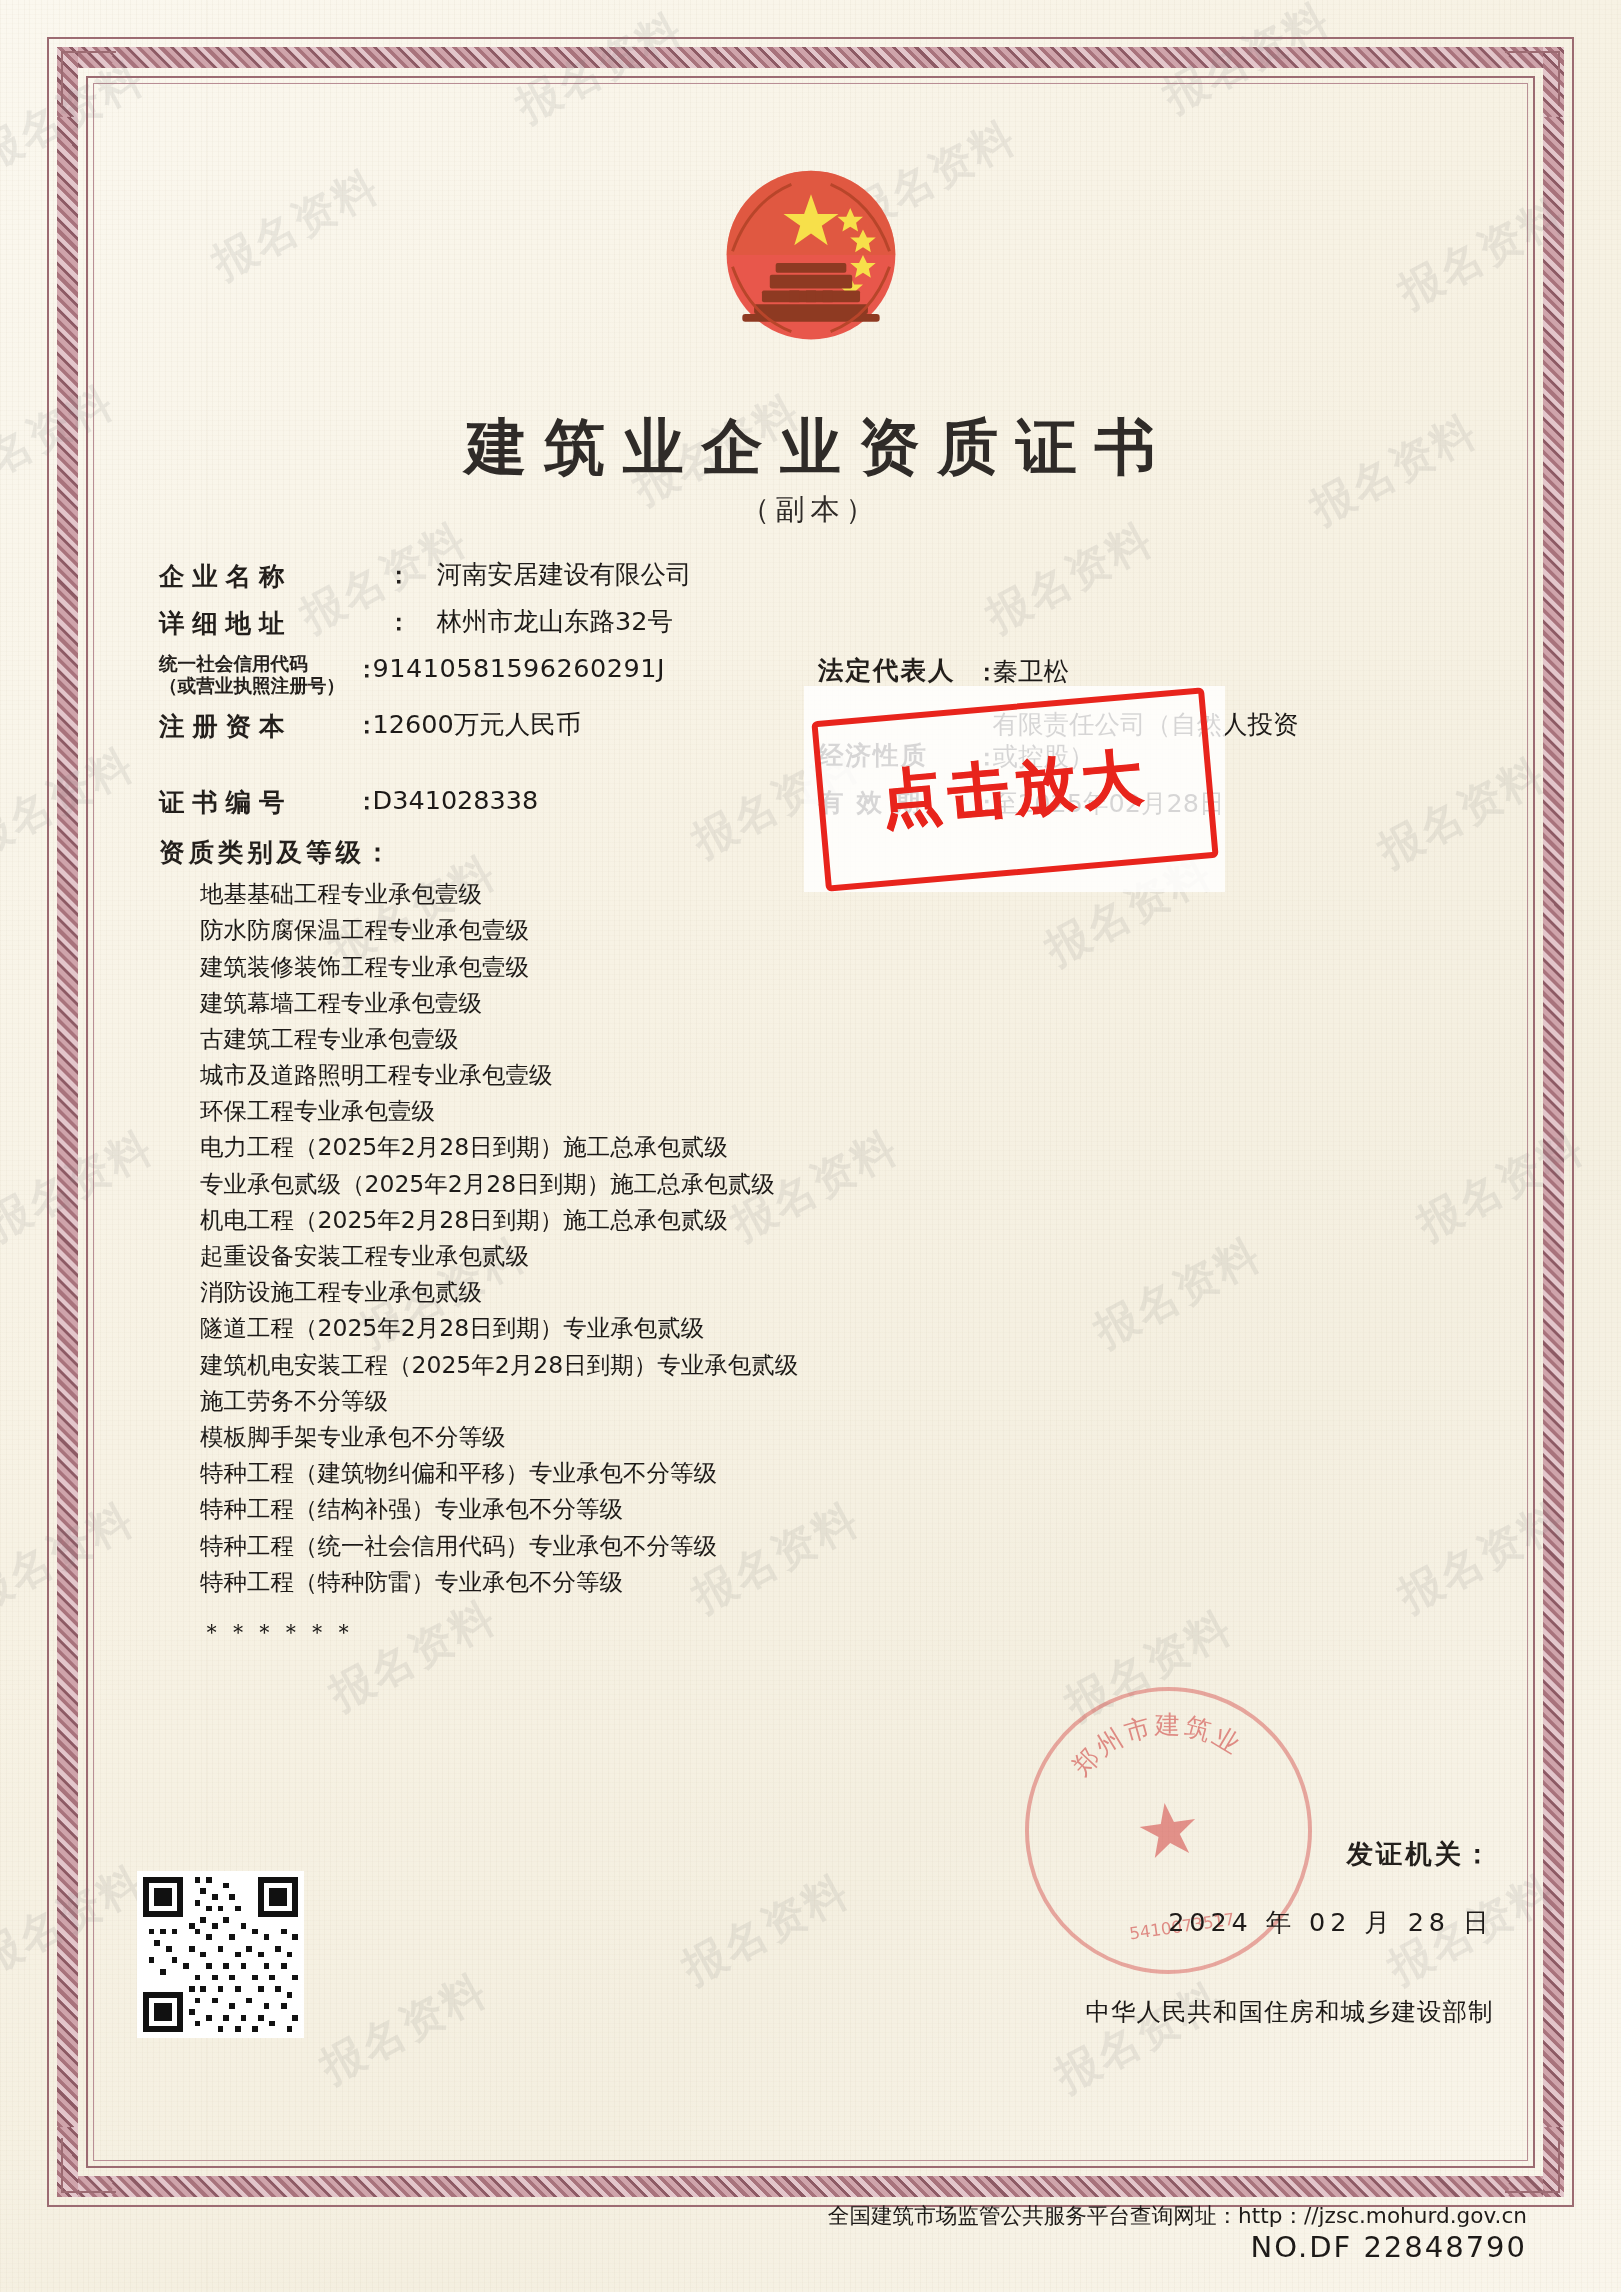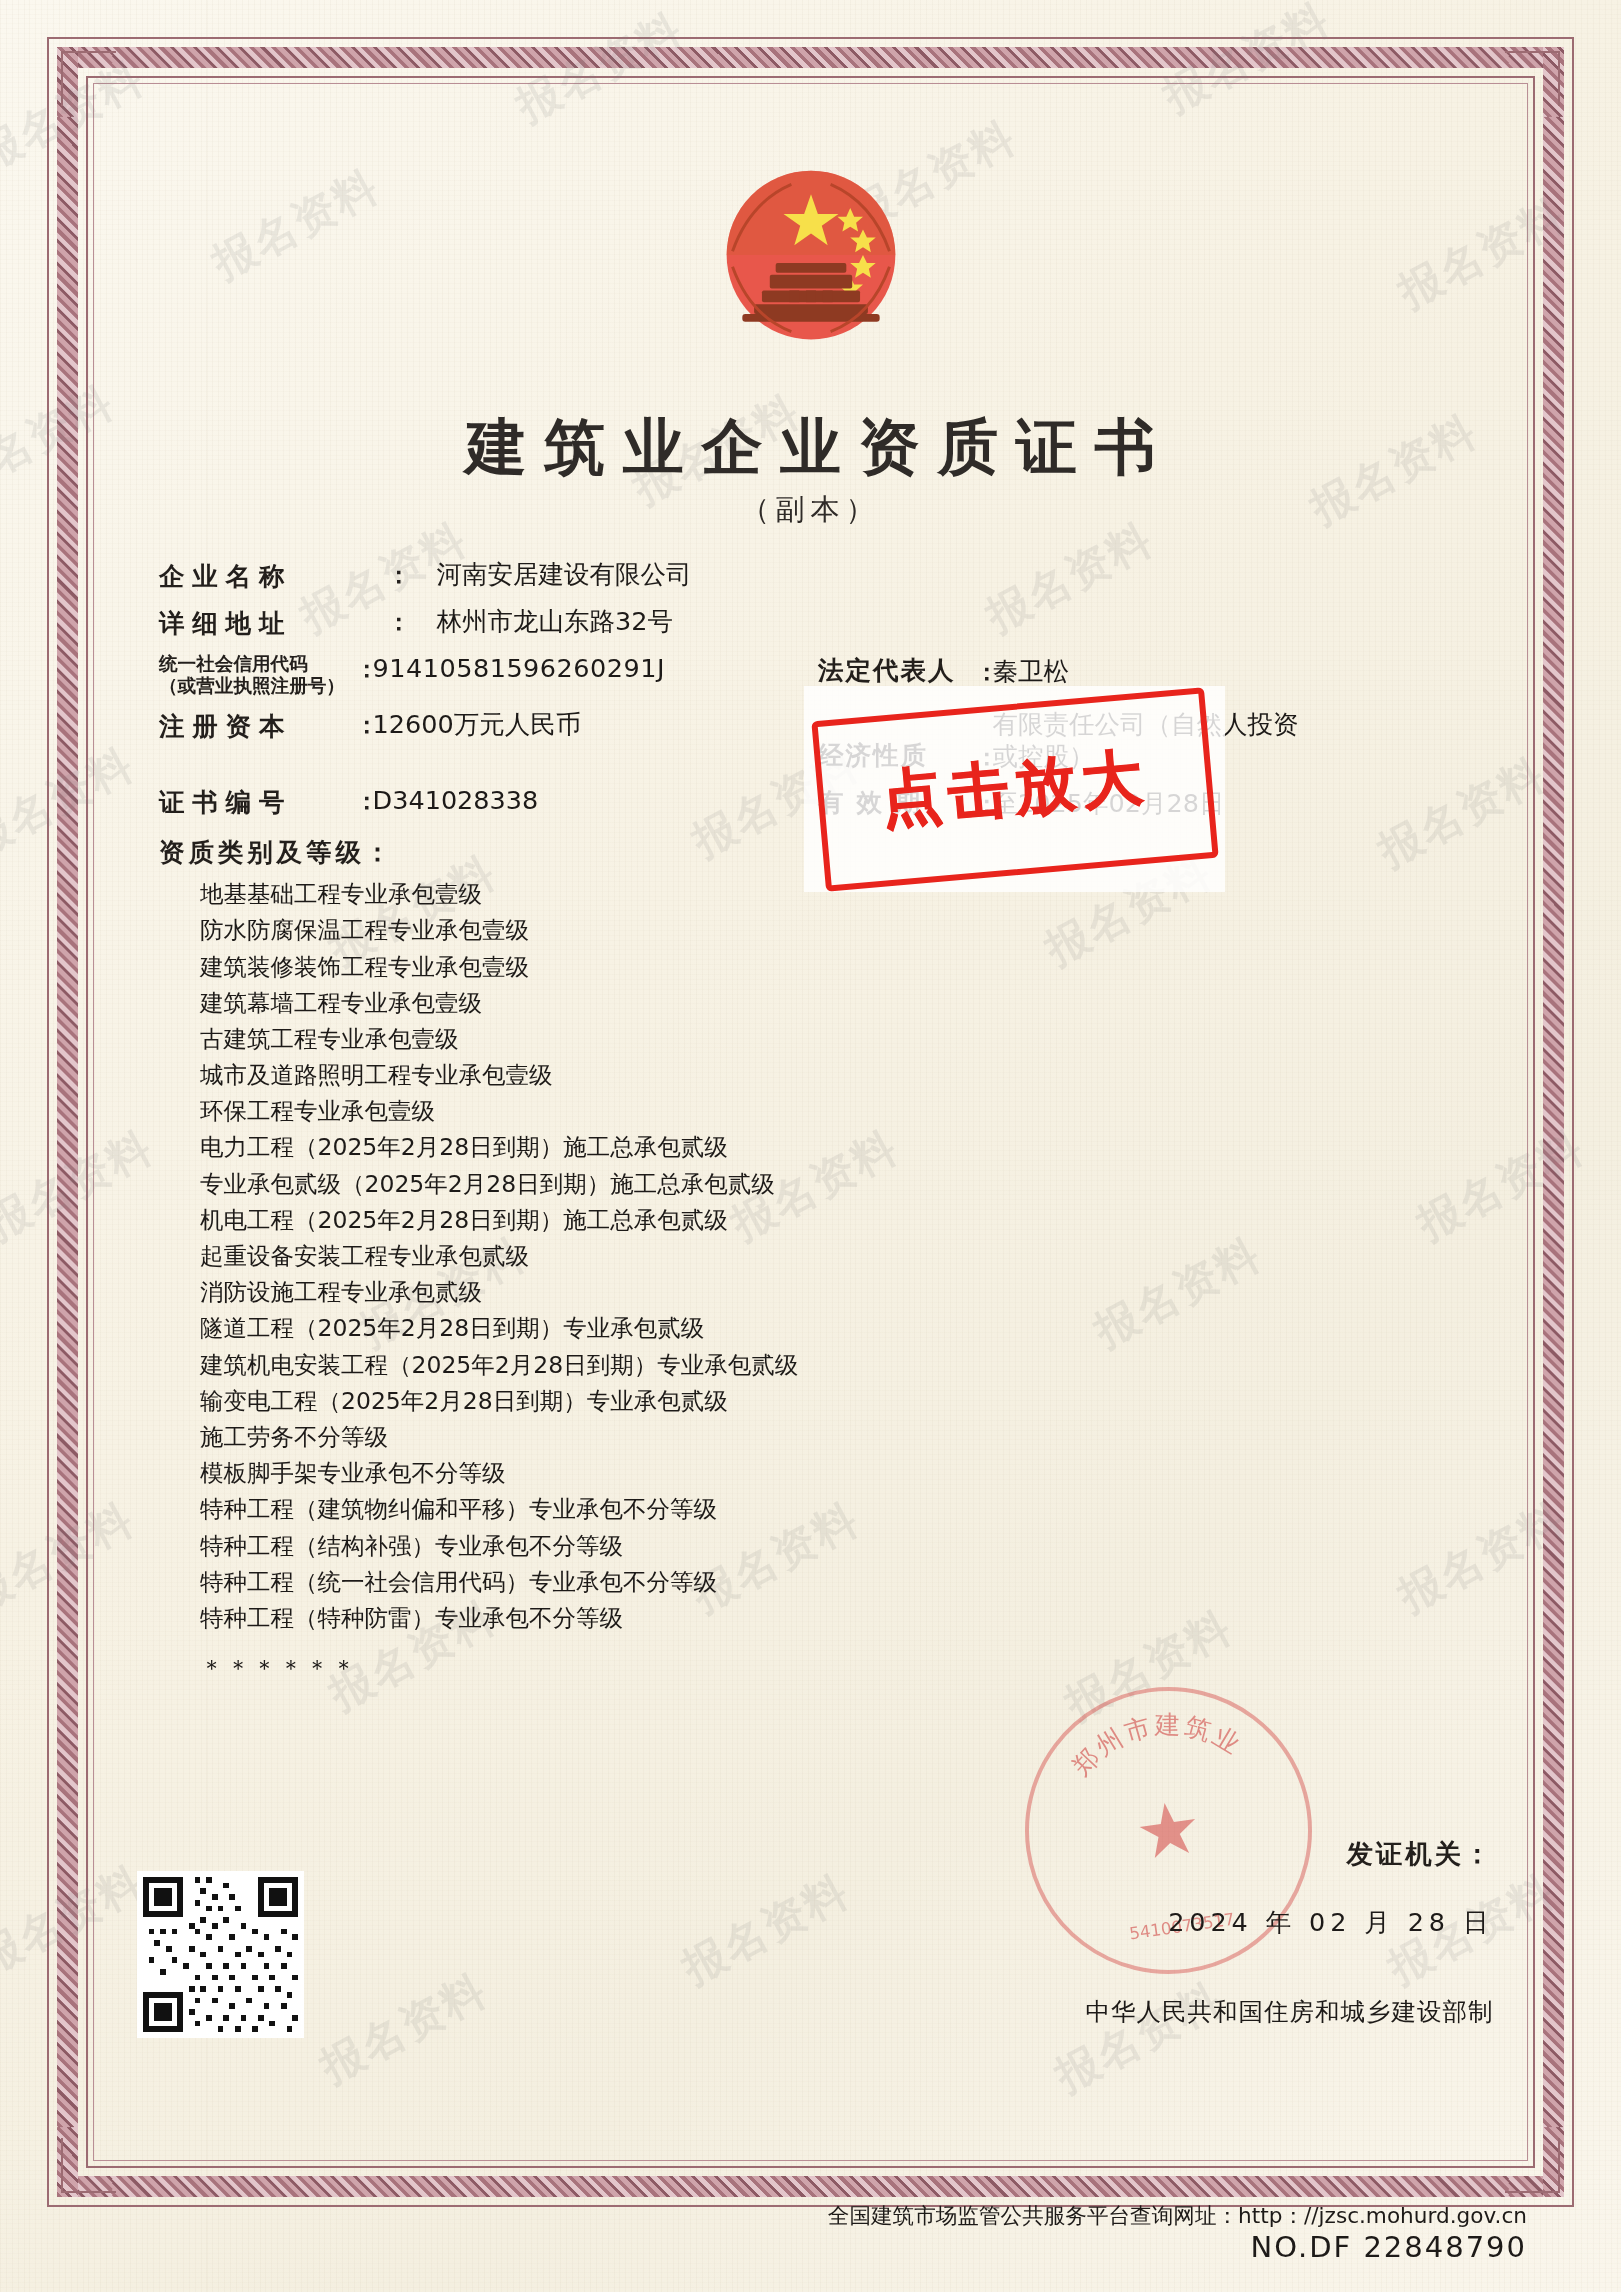--- a/index.html
+++ b/index.html
@@ -461,21 +461,20 @@
         <li>古建筑工程专业承包壹级</li>
         <li>城市及道路照明工程专业承包壹级</li>
         <li>环保工程专业承包壹级</li>
         <li>电力工程（2025年2月28日到期）施工总承包贰级</li>
         <li>专业承包贰级（2025年2月28日到期）施工总承包贰级</li>
         <li>机电工程（2025年2月28日到期）施工总承包贰级</li>
         <li>起重设备安装工程专业承包贰级</li>
         <li>消防设施工程专业承包贰级</li>
         <li>隧道工程（2025年2月28日到期）专业承包贰级</li>
         <li>建筑机电安装工程（2025年2月28日到期）专业承包贰级</li>
-        <li>输变电工程（2025年2月28日到期）专业承包贰级</li>
         <li>施工劳务不分等级</li>
         <li>模板脚手架专业承包不分等级</li>
         <li>特种工程（建筑物纠偏和平移）专业承包不分等级</li>
         <li>特种工程（结构补强）专业承包不分等级</li>
         <li>特种工程（统一社会信用代码）专业承包不分等级</li>
         <li>特种工程（特种防雷）专业承包不分等级</li>
       </ul>
       <div class="qual-end">＊＊＊＊＊＊</div>
     </div>
 

